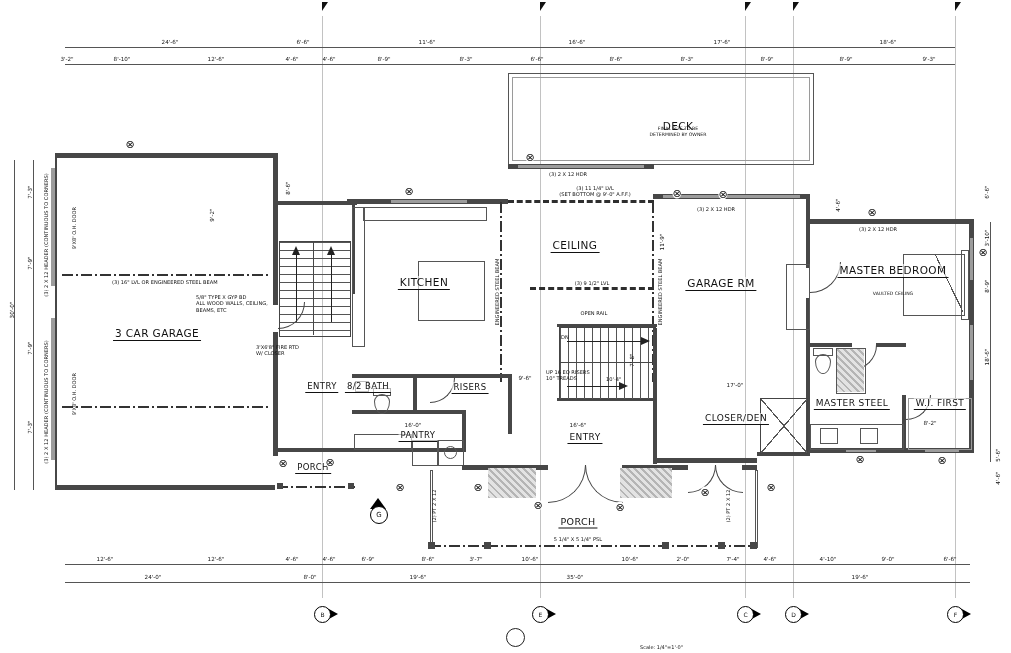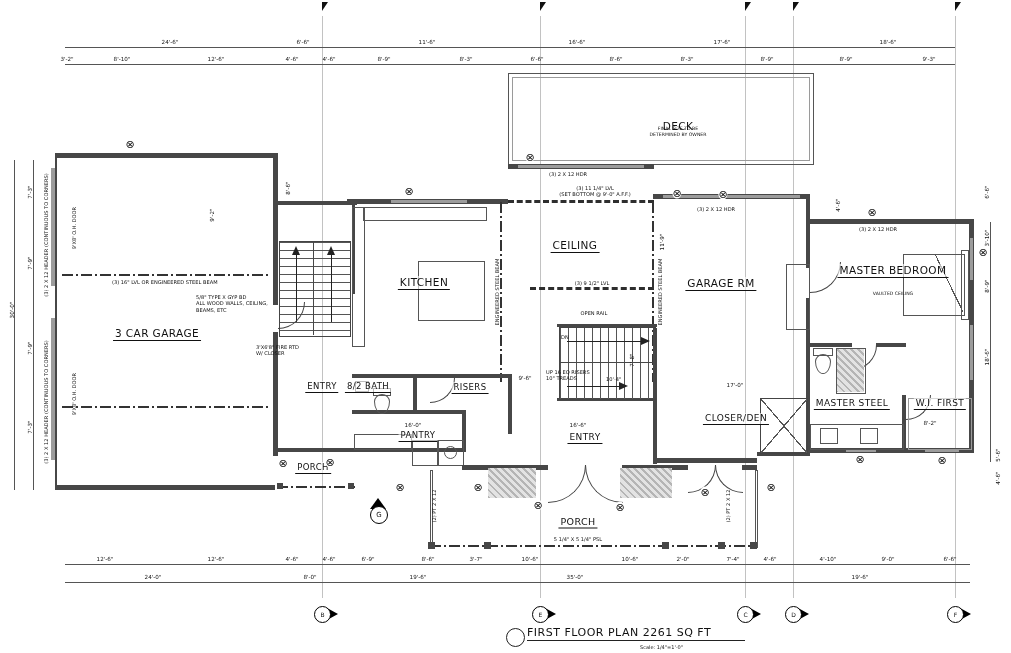--- a/index.html
+++ b/index.html
@@ -322,18 +322,15 @@
       <div class="gbub" style="left: 737px; top: 606px;">C</div>
       <div class="flag" style="left: 793px; top: 2px;"></div>
       <div class="gtri" style="left: 798px; top: 608px;"></div>
       <div class="gbub" style="left: 785px; top: 606px;">D</div>
       <div class="flag" style="left: 955px; top: 2px;"></div>
       <div class="gtri" style="left: 960px; top: 608px;"></div>
       <div class="gbub" style="left: 947px; top: 606px;">F</div>
     </div>
 
   <div class="tcirc" style="left:506px;top:628px"></div>
-  <div class="titlewrap" style="left:527px;top:626px;width:218px;position:absolute">
-    <div class="titletext">FIRST FLOOR PLAN  2261 SQ FT</div>
-  </div>
   <div class="scaletext" style="left:640px;top:644px">Scale: 1/4"=1'-0"</div>
 
 </div>
 
 </body></html>

